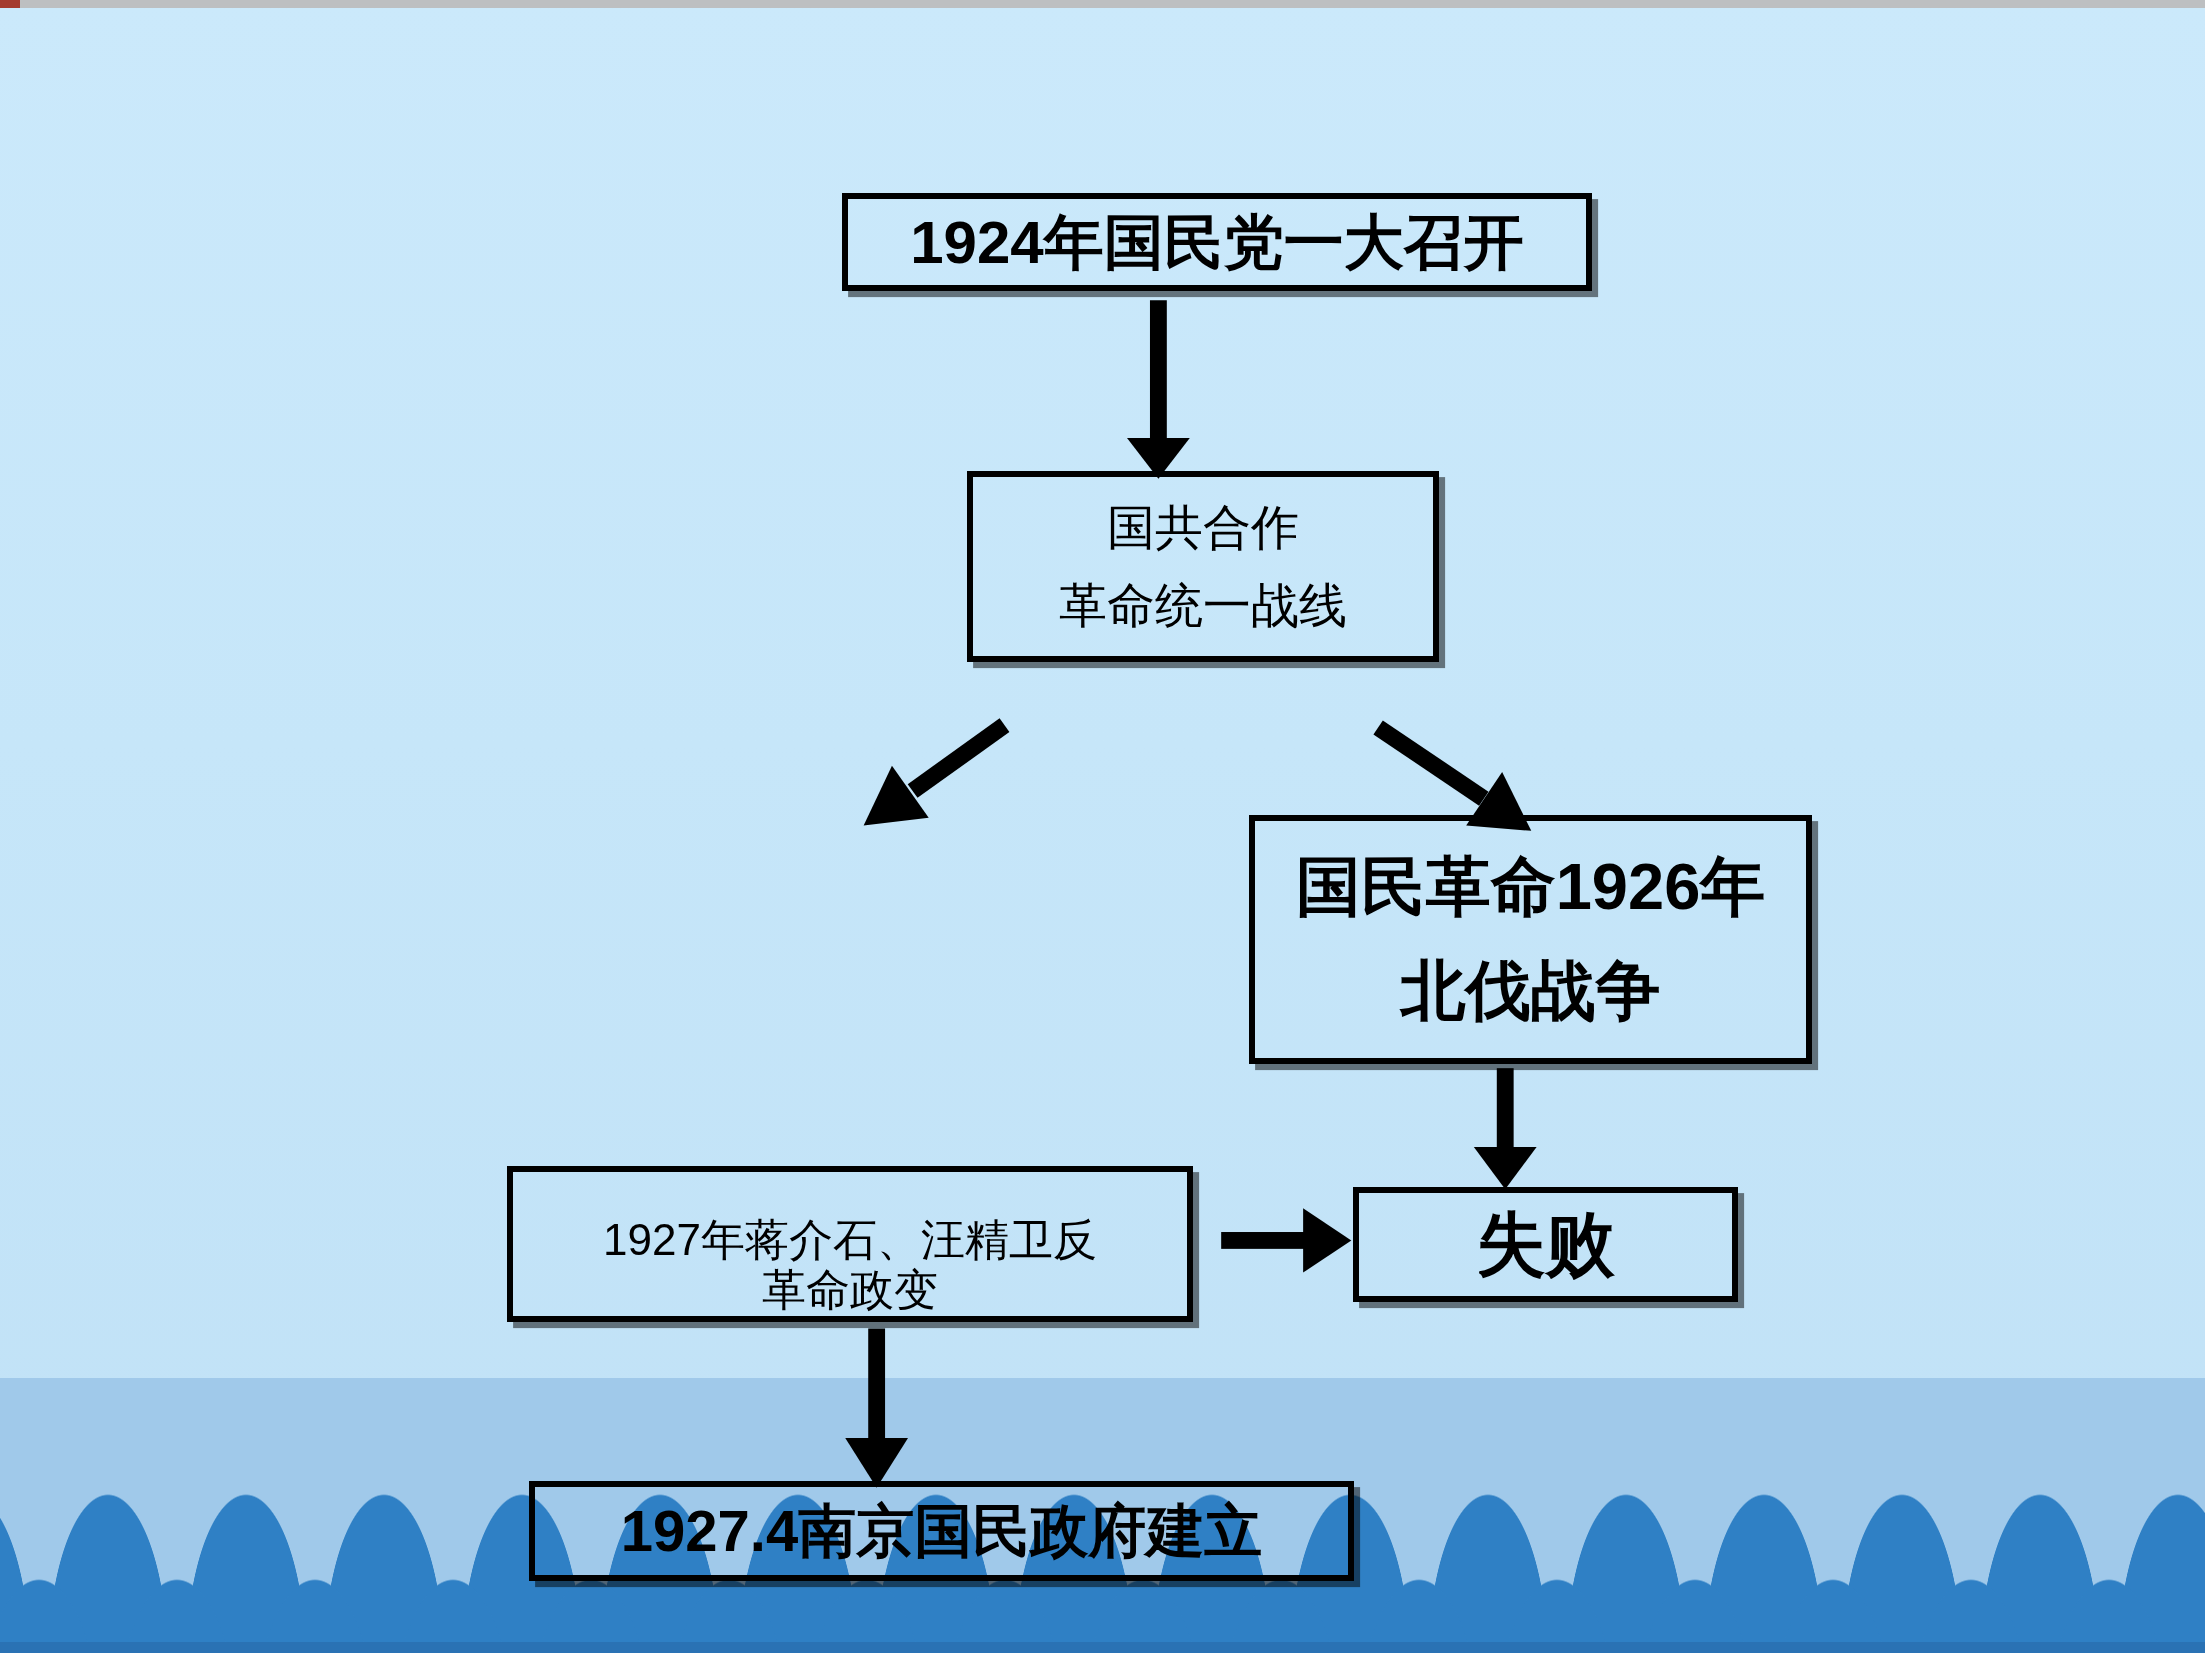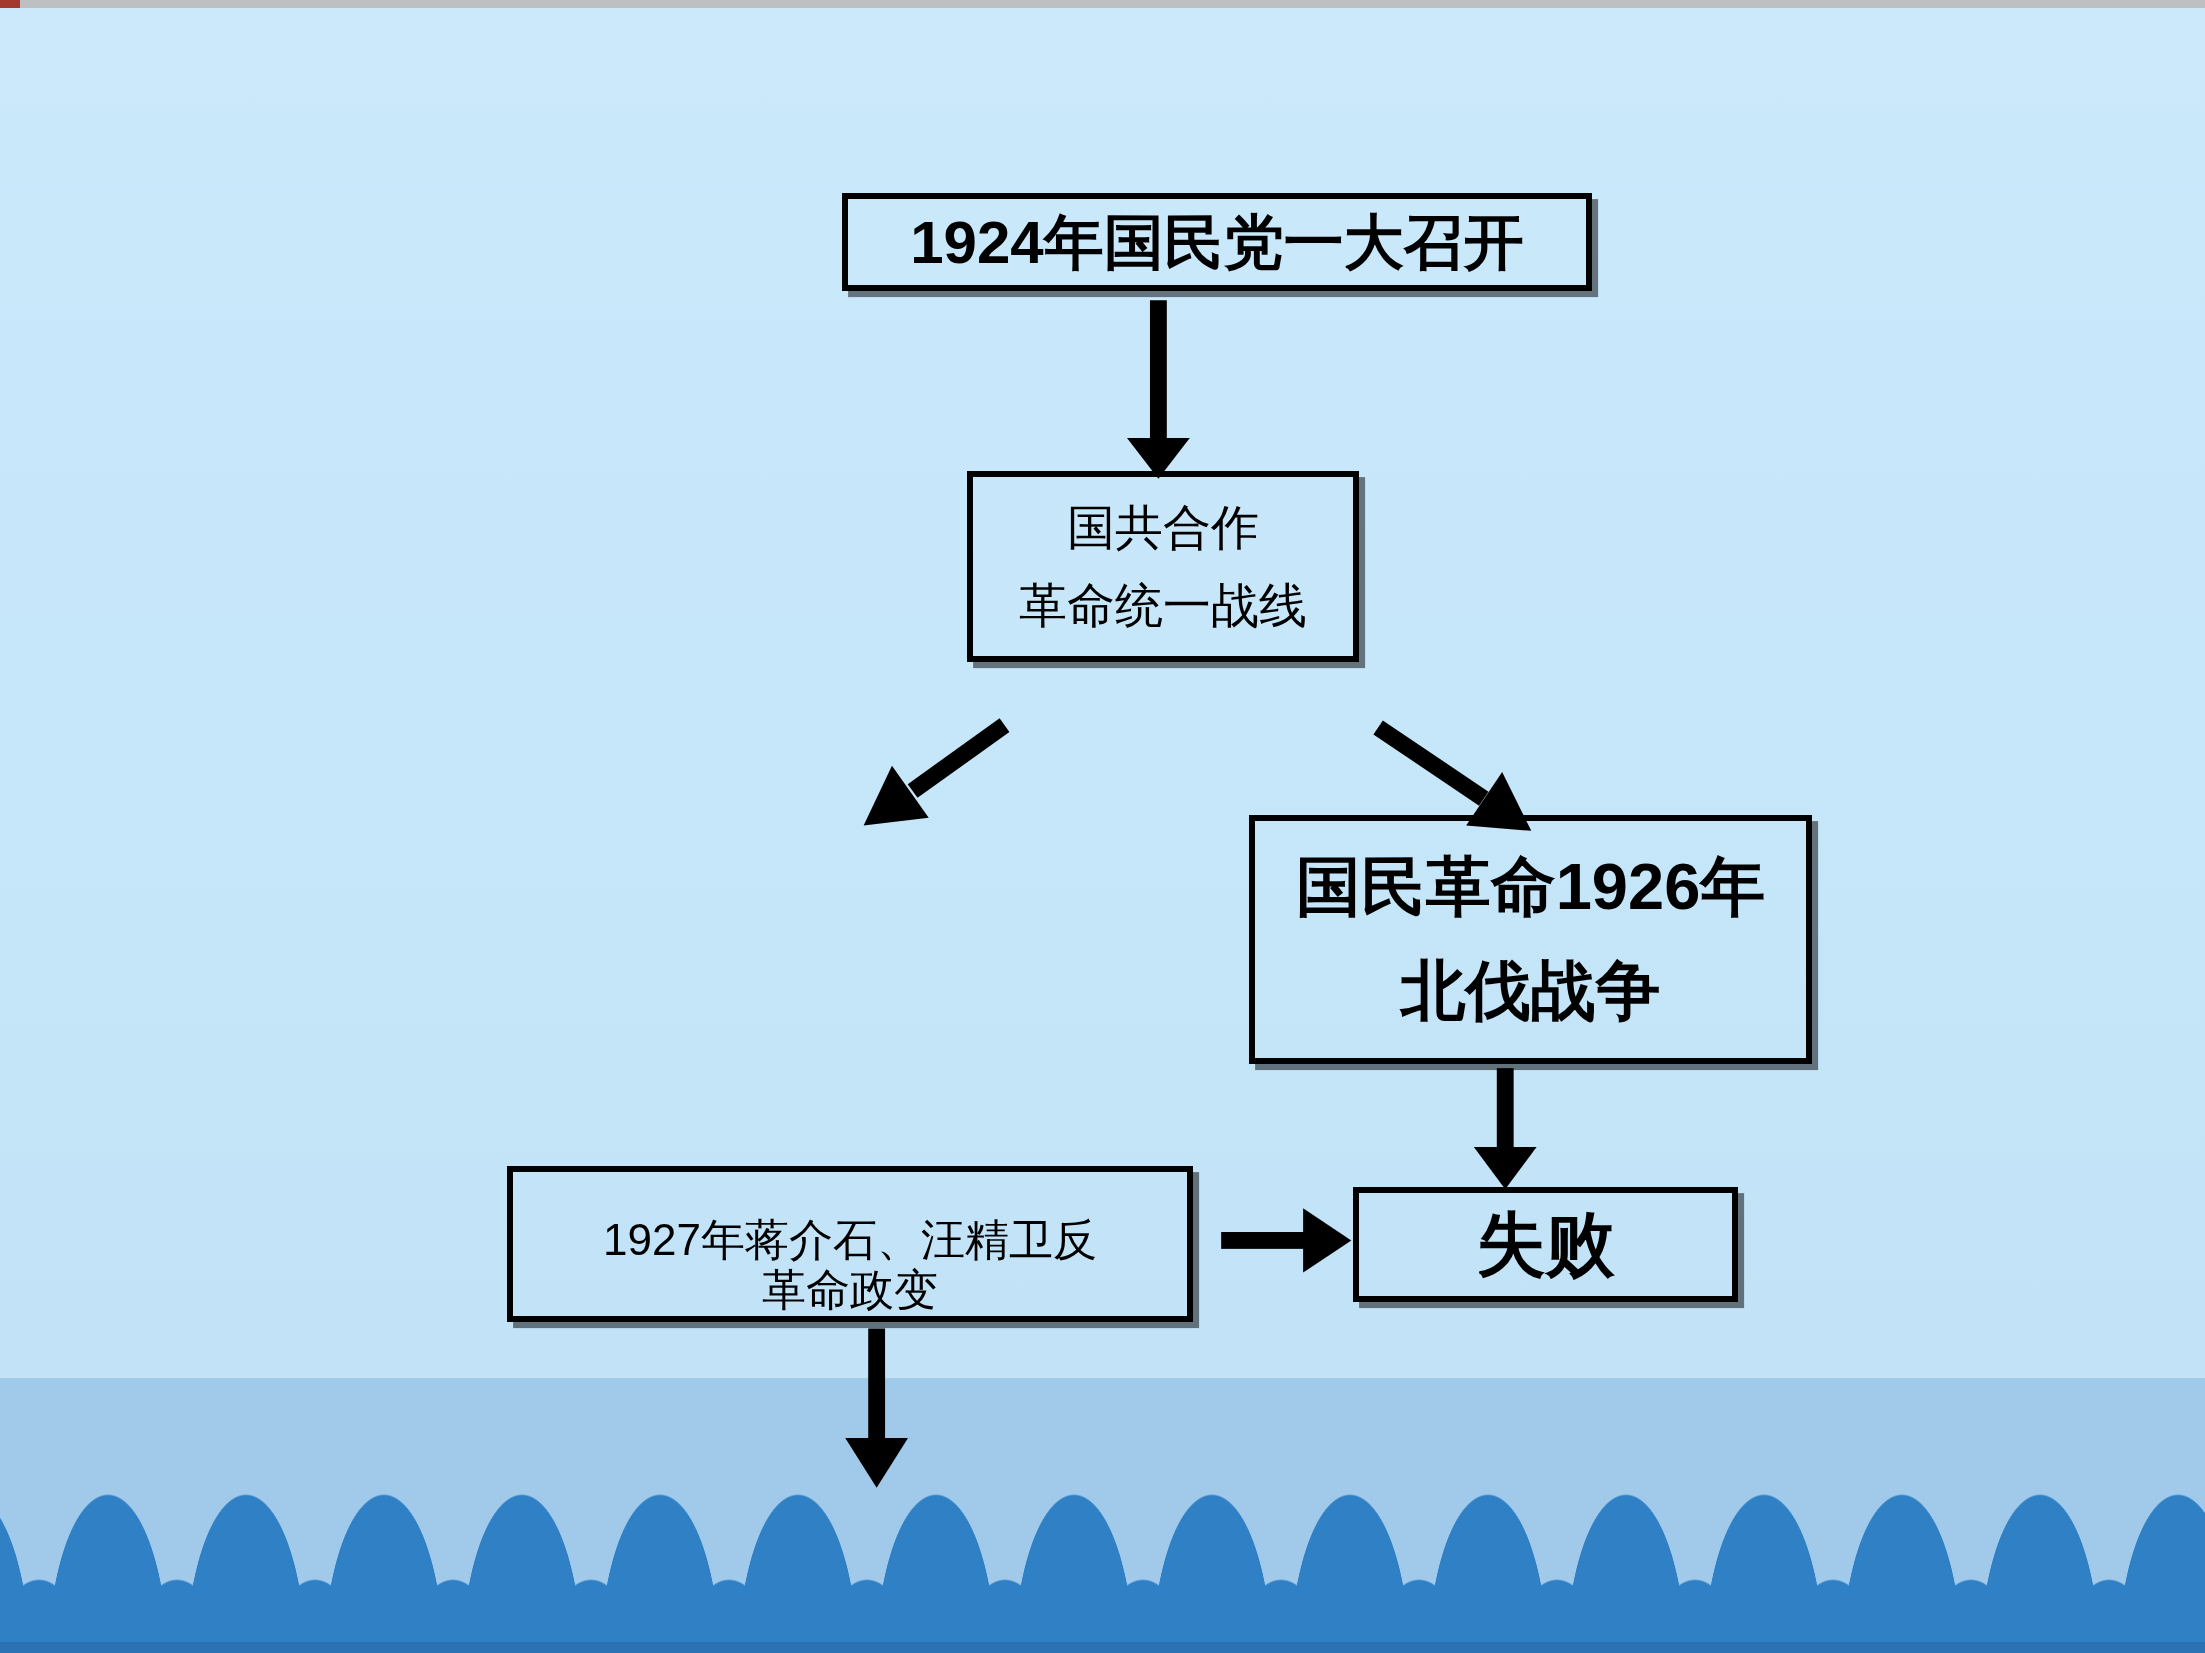--- a/index.html
+++ b/index.html
@@ -32,21 +32,21 @@
 
   
   .fbox{
     position:absolute;box-sizing:border-box;
     border:6.9px solid #000;
     box-shadow:6.1px 6.1px 0 rgba(0,0,0,0.5);
     display:flex;flex-direction:column;align-items:center;justify-content:space-evenly;
     text-align:center;line-height:1.15;white-space:nowrap;
   }
   .b-congress  {left:842px;top:193px; width:750px; height:98px;font-size:60px;font-weight:bold;}
-  .b-coop      {left:967px;top:471px; width:392px; height:191px;font-size:48px;font-weight:normal;}
+  .b-coop      {left:967px;top:471px; width:472px; height:191px;font-size:48px;font-weight:normal;}
   .b-whampoa   {left:561px; top:836px;width:442px; height:92px;font-size:47px;font-weight:normal;}
   .b-expedition{left:1249px;top:815px;width:563px; height:249px;font-size:65px;font-weight:bold;}
   .b-coup      {left:507px; top:1166px;width:686px; height:156px;font-size:44px;font-weight:normal;justify-content:flex-end;}
   .b-failure   {left:1353px;top:1187px;width:385px; height:115px;font-size:69px;font-weight:bold;}
   .b-nanjing   {left:529px; top:1481px;width:825px;height:100px;font-size:58px;font-weight:bold;}
 
   .arrows{position:absolute;left:0;top:0;width:2205px;height:1654px;pointer-events:none;}
 </style>
 </head>
 <body>
@@ -111,19 +111,22 @@
 
   <div class="fbox b-coup">
     <span>1927年蒋介石、汪精卫反</span>
     <span>革命政变</span>
   </div>
 
   <div class="fbox b-failure">
     <span>失败</span>
   </div>
 
+  <div class="fbox b-nanjing">
+    <span>1927.4南京国民政府建立</span>
+  </div>
 
   <div class="top-edge">
     <div class="top-edge-red"></div>
   </div>
 
 </div>
 
 
 </body></html>

